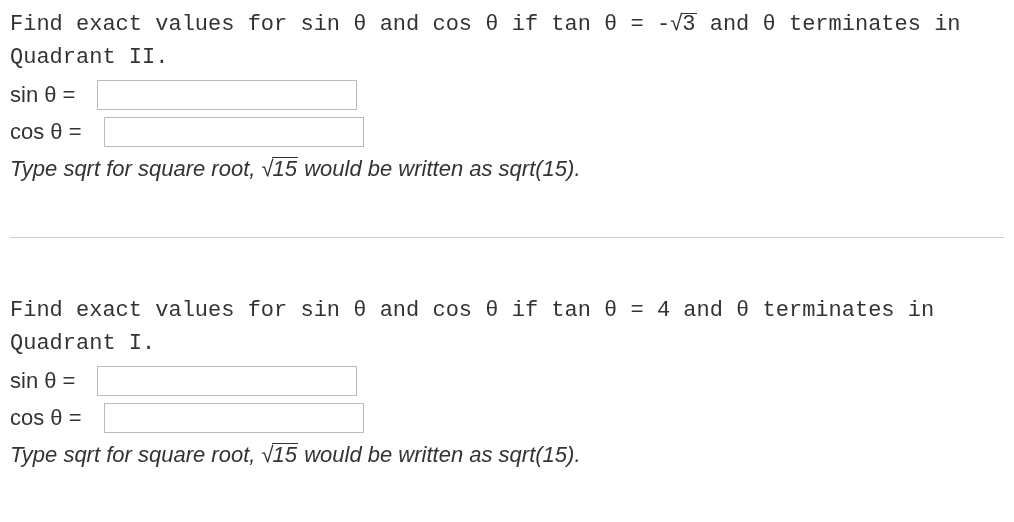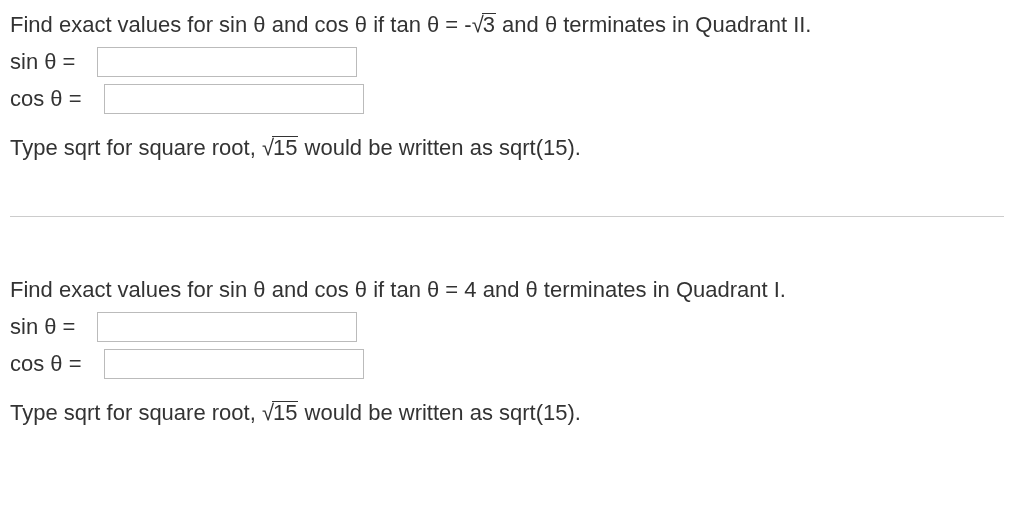--- a/index.html
+++ b/index.html
@@ -19,40 +19,42 @@
     .problem-second {
       padding-top: 56px;
     }
     hr.divider {
       border: none;
       border-top: 1px solid #ccc;
       margin: 0;
     }
     .question-text {
       margin: 0 0 0 0;
+      font-family: Liberation Mono, monospace;
     }
     .input-row {
       margin: 4px 0 0 0;
       display: flex;
       align-items: center;
       gap: 22px;
     }
     .label {
       white-space: nowrap;
     }
     .answer-input {
       border: 1px solid #bbb;
       background: #fff;
       height: 30px;
       width: 260px;
       font-size: 18px;
       padding: 2px 6px;
     }
     .hint {
-      margin: 16px 0 0 0;
+      margin: 4px 0 0 0;
+      font-style: italic;
     }
     .sqrt-wrap {
       display: inline-flex;
       align-items: baseline;
     }
     .radical {
       font-size: 22px;
       margin-right: -2px;
     }
     .radicand {

